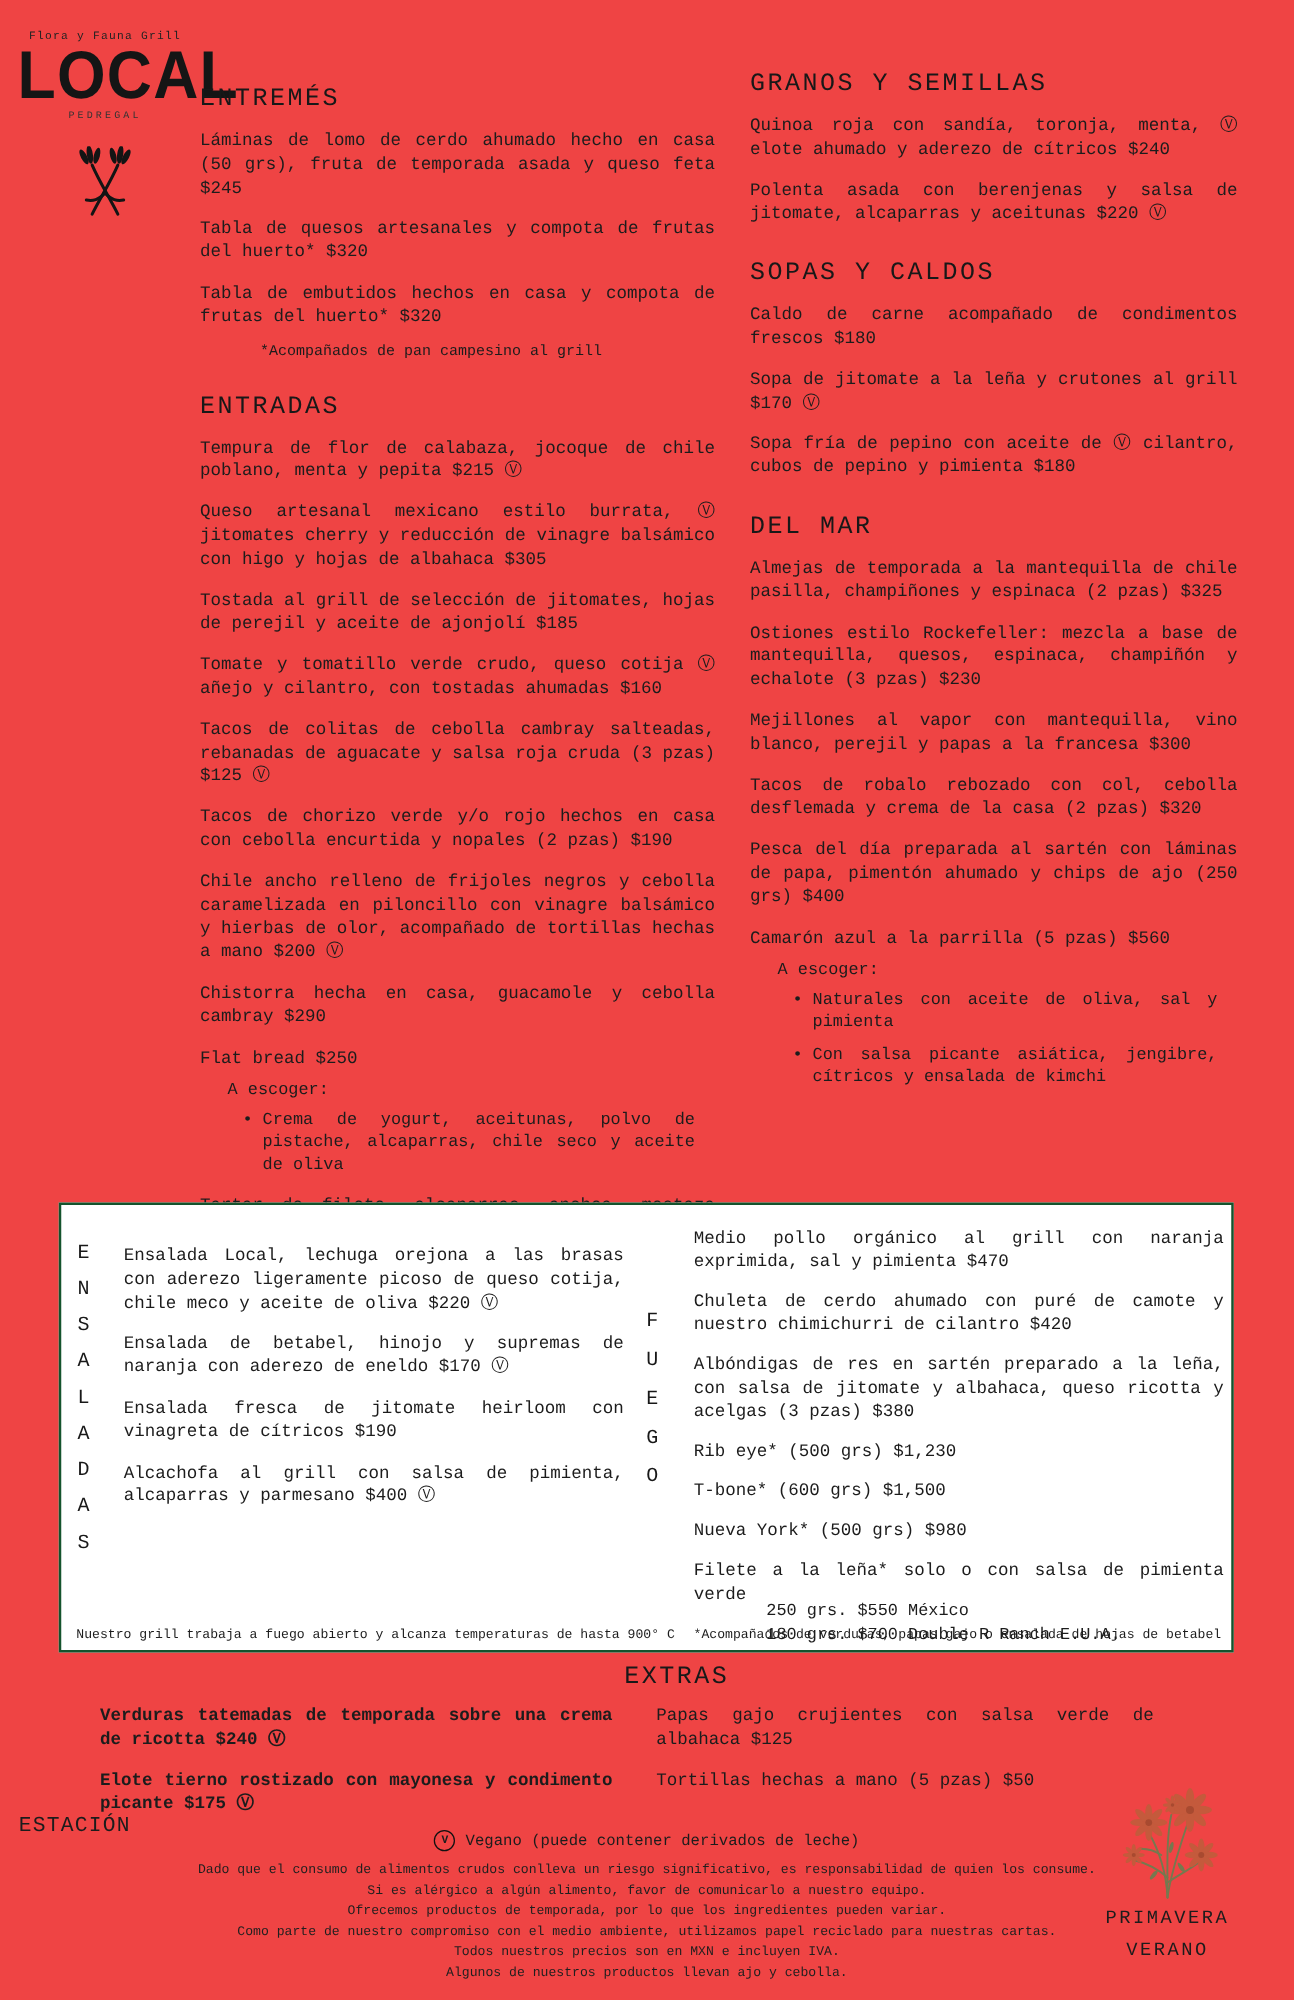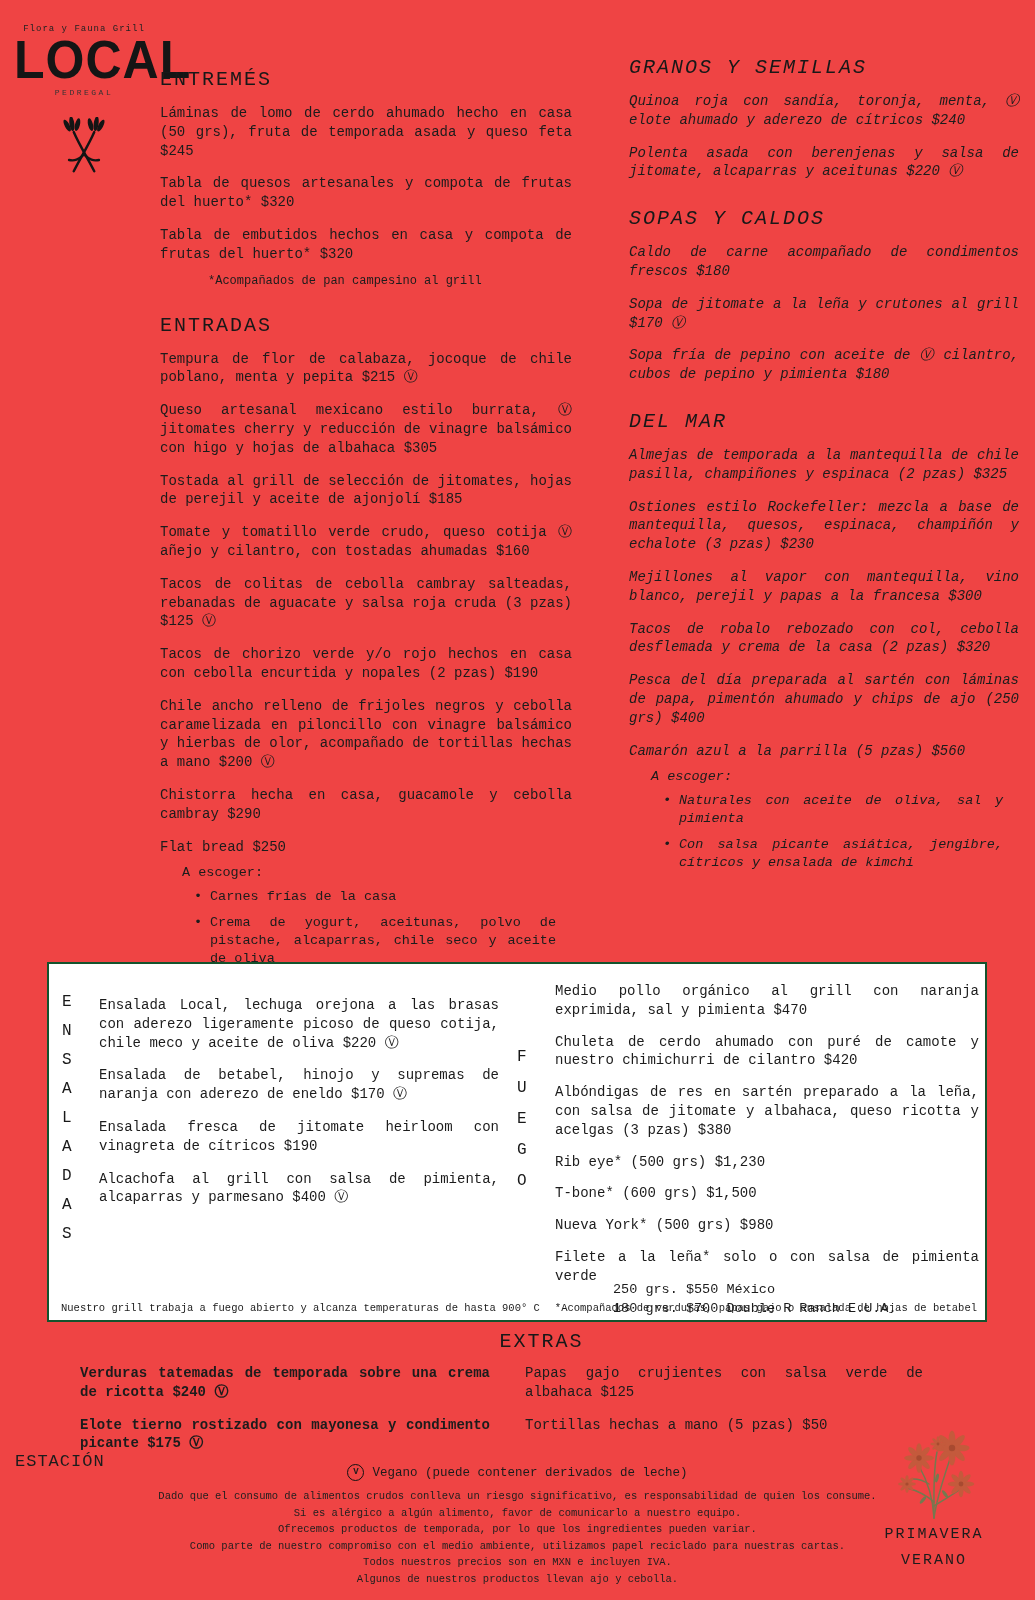--- a/index.html
+++ b/index.html
@@ -13,21 +13,21 @@
   .logo-tagline{font-size:9px;letter-spacing:1px;color:#222;}
   .logo-name{
     font-family:"Liberation Sans","DejaVu Sans",sans-serif;
     font-weight:800;font-size:50px;line-height:52px;letter-spacing:1px;
     transform:scaleY(1.08);color:#151515;
   }
   .logo-loc{font-size:8px;letter-spacing:2.5px;color:#333;margin-top:2px;}
   .logo-mark{margin-top:20px;}
   
   .col-left{position:absolute;left:160px;top:68px;width:412px;}
-  .col-right{position:absolute;left:629px;top:56px;width:390px;font-style:italic;}
+  .col-right{position:absolute;left:600px;top:56px;width:390px;}
   h2.sec{
     font-size:20px;font-weight:normal;letter-spacing:2px;margin:26px 0 13px 0;color:#181818;
   }
   h2.sec.first{margin-top:0;}
   p.item{font-size:14px;line-height:18.8px;margin:0 0 14px 0;text-align:justify;}
   .footnote{font-size:12px;margin:-4px 0 12px 48px;color:#1c1c1c;}
   .chooser{margin:-6px 16px 14px 22px;font-size:13.5px;line-height:18px;}
   .chooser-label{margin-bottom:6px;}
   .opt{position:relative;padding-left:16px;margin:0 0 8px 12px;text-align:justify;}
   .opt::before{content:"•";position:absolute;left:0;top:0;}
@@ -106,21 +106,20 @@
     <p class="item">Queso artesanal mexicano estilo burrata, Ⓥ jitomates cherry y reducción de vinagre balsámico con higo y hojas de albahaca  $305</p>
     <p class="item">Tostada al grill de selección de jitomates, hojas de perejil y aceite de ajonjolí  $185</p>
     <p class="item">Tomate y tomatillo verde crudo, queso cotija Ⓥ añejo y cilantro, con tostadas ahumadas  $160</p>
     <p class="item">Tacos de colitas de cebolla cambray salteadas, rebanadas de aguacate y salsa roja cruda (3 pzas)  $125 Ⓥ</p>
     <p class="item">Tacos de chorizo verde y/o rojo hechos en casa con cebolla encurtida y nopales (2 pzas) $190</p>
     <p class="item">Chile ancho relleno de frijoles negros y cebolla caramelizada en piloncillo con vinagre balsámico y hierbas de olor, acompañado de tortillas hechas a mano  $200 Ⓥ</p>
     <p class="item">Chistorra hecha en casa, guacamole y cebolla cambray  $290</p>
     <p class="item">Flat bread  $250</p>
     <div class="chooser">
       <div class="chooser-label">A escoger:</div>
-      <div class="opt">Carnes frías de la casa</div>
       <div class="opt">Crema de yogurt, aceitunas, polvo de pistache, alcaparras, chile seco y aceite de oliva</div>
     </div>
     <p class="item">Tartar de filete, alcaparras, anchoa, mostaza dijon y yema de huevo orgánico  $380</p>
   </div>
 
   <div class="col-right">
     <h2 class="sec first">GRANOS Y SEMILLAS</h2>
     <p class="item">Quinoa roja con sandía, toronja, menta, Ⓥ elote ahumado y aderezo de cítricos  $240</p>
     <p class="item">Polenta asada con berenjenas y salsa de jitomate, alcaparras y aceitunas  $220 Ⓥ</p>
 

